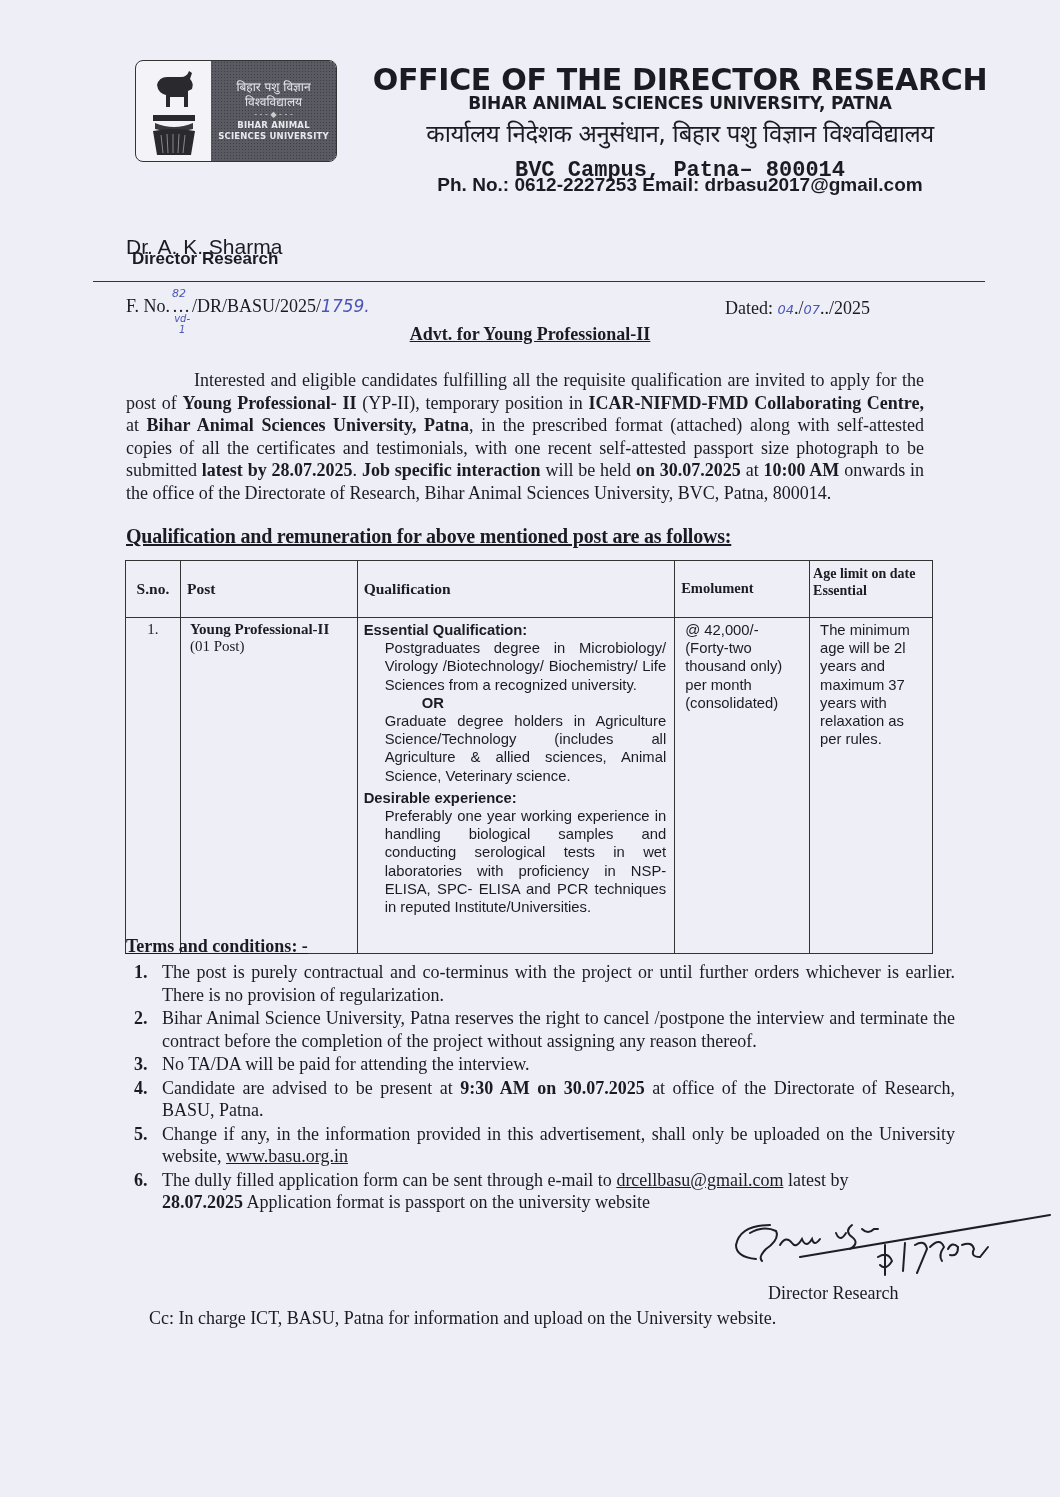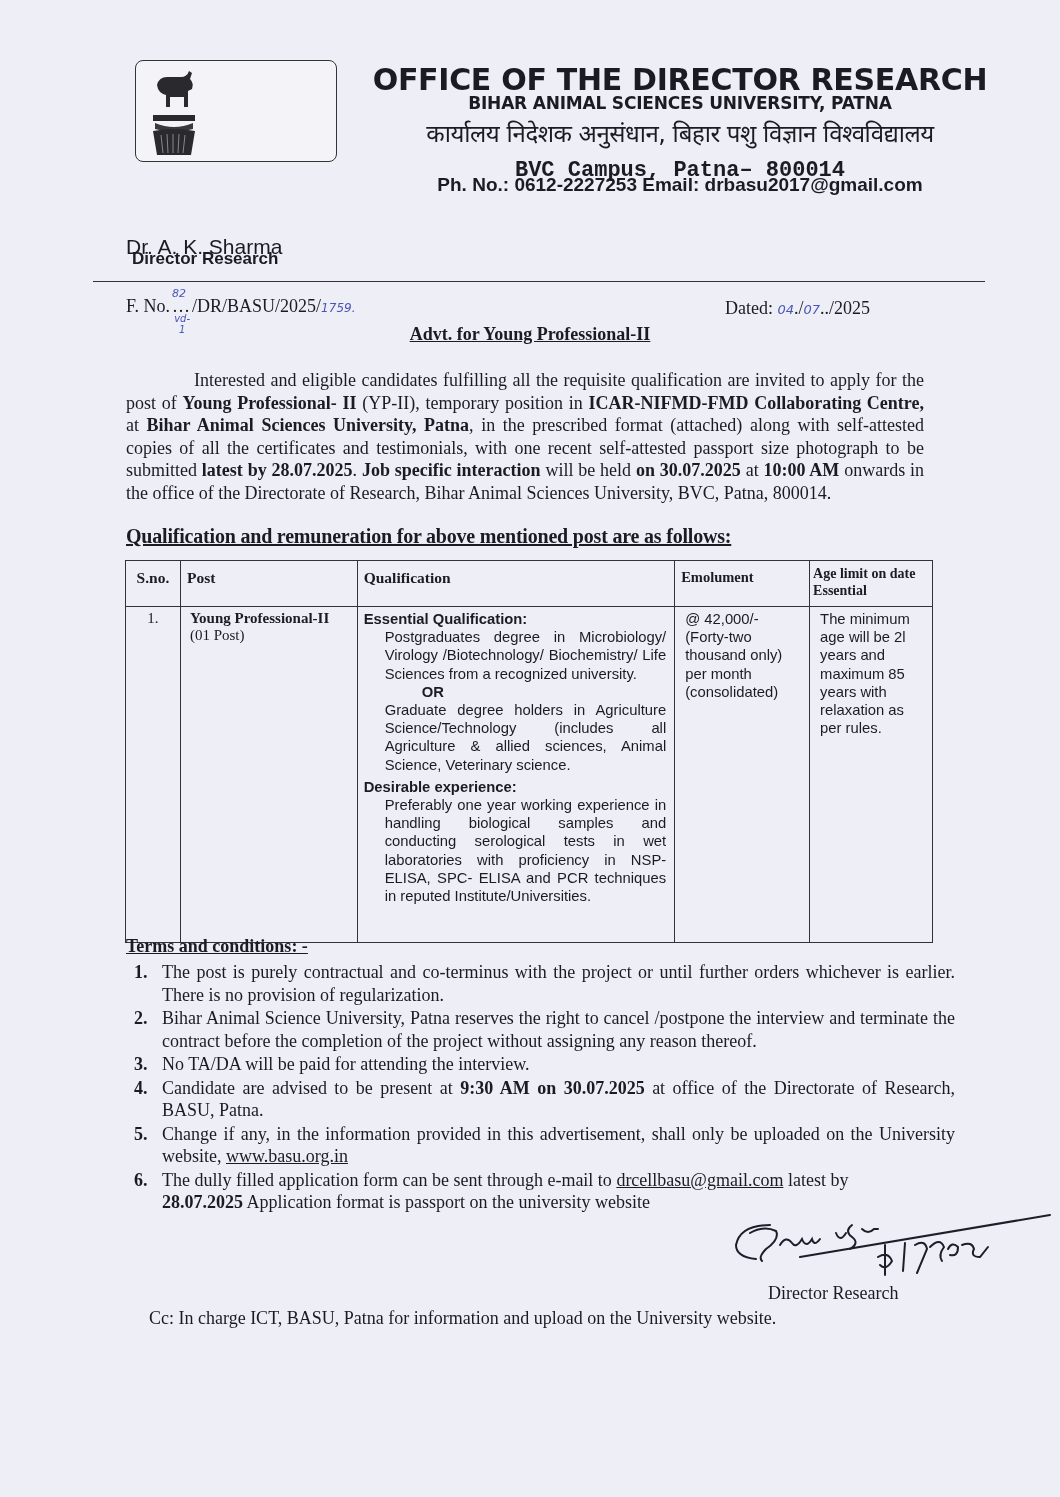--- a/index.html
+++ b/index.html
@@ -34,38 +34,38 @@
   .h3 { top: 116px; font-size: 24px; font-weight: normal; font-family: "DejaVu Sans", sans-serif; letter-spacing: -0.5px; }
   .h4 { top: 158px; font-size: 22px; font-family: Liberation Mono, monospace; }
   .h5 { top: 174px; font-size: 19px; }
   .h5 a { color: inherit; }
 
   .name { left: 126px; top: 235px; font-family: "Liberation Sans", sans-serif; font-weight: normal; font-size: 21px; }
   .desig { left: 132px; top: 249px; font-family: "Liberation Sans", sans-serif; font-weight: bold; font-size: 17px; }
   .rule { left: 93px; top: 281px; width: 892px; height: 0; border-top: 1.5px solid #333; }
 
   .fno { left: 126px; top: 296px; font-size: 18px; }
-  .hand { font-family: "DejaVu Sans", sans-serif; font-style: italic; color: #4a55b8; font-size: 12px; }
+  .hand { font-family: "DejaVu Sans", sans-serif; font-style: italic; color: #4a55b8; font-size: 17px; }
   .fno .small { font-size: 10px; color:#4a55b8; font-style: italic; font-family: "DejaVu Sans", sans-serif; }
   .dated { left: 725px; top: 298px; font-size: 18px; }
 
   .subject { left: 0; width: 1060px; top: 324px; text-align: center; font-weight: bold; font-size: 18px; }
   .subject span { text-decoration: underline; }
 
   .para { left: 126px; top: 369px; width: 798px; font-size: 18px; line-height: 22.5px; text-align: justify; }
   .para .indent { display: inline-block; width: 68px; }
 
   .qhead { left: 126px; top: 525px; font-weight: bold; font-size: 20px; text-decoration: underline; letter-spacing: -0.2px; }
 
   table.qt {
     position: absolute; left: 125px; top: 560px; width: 808px;
     border-collapse: collapse; font-size: 15px;
   }
   table.qt td, table.qt th { border: 1.3px solid #333; vertical-align: top; padding: 3px 6px; }
-  table.qt th { text-align: left; font-weight: bold; font-size: 15.5px; height: 34px; padding-top: 8px; }
+  table.qt th { text-align: left; font-weight: bold; font-size: 15.5px; height: 34px; padding-top: 19px; }
   .sans { font-family: Liberation Sans, sans-serif; font-size: 14.8px; line-height: 18.2px; }
   .qual .block { padding-left: 21px; text-align: justify; }
   .qual .lbl { font-weight: bold; }
   .qual .or { font-weight: bold; padding-left: 58px; }
   .bold { font-weight: bold; }
 
   .terms-h { left: 126px; top: 936px; font-weight: bold; font-size: 18px; text-decoration: underline; }
   ol.terms { position: absolute; left: 126px; top: 961px; width: 829px; margin: 0; padding: 0; list-style: none; font-size: 18px; line-height: 22.5px; }
   ol.terms li { display: flex; margin-bottom: 1px; }
   ol.terms .num { width: 36px; flex: none; font-weight: bold; text-align: left; padding-left: 8px; box-sizing: border-box; }
@@ -87,20 +87,26 @@
       <path d="M12 58 q19 8 38 0 v6 q-19 6 -38 0z" fill="#3a3a3e"></path>
       <path d="M10 66 q21 -4 42 0 l-4 24 h-34z" fill="#2a2a2e"></path>
       <g stroke="#888" stroke-width="1">
         <line x1="18" y1="70" x2="20" y2="88"></line>
           <line x1="24" y1="69" x2="25" y2="88"></line>
         <line x1="30" y1="69" x2="30" y2="88"></line>
           <line x1="36" y1="69" x2="35" y2="88"></line>
         <line x1="42" y1="70" x2="40" y2="88"></line>
       </g>
     </svg>
+  </div>
+  <div class="plate">
+    <div class="hi">बिहार पशु विज्ञान</div>
+    <div class="hi">विश्वविद्यालय</div>
+    <div class="sep">- - - ◆ - - -</div>
+    <div class="en">BIHAR ANIMAL SCIENCES UNIVERSITY</div>
   </div>
 </div>
 
 <div class="abs hdr h1">OFFICE OF THE DIRECTOR RESEARCH</div>
 <div class="abs hdr h2">BIHAR ANIMAL SCIENCES UNIVERSITY, PATNA</div>
 <div class="abs hdr h3">कार्यालय निदेशक अनुसंधान, बिहार पशु विज्ञान विश्वविद्यालय</div>
 <div class="abs hdr h4">BVC Campus, Patna– 800014</div>
 <div class="abs hdr h5">
   <span>Ph. No.: 0612-2227253 Email: </span><a>drbasu2017@gmail.com</a>
 </div>
@@ -151,21 +157,21 @@
       </td>
       <td class="sans qual" style="padding-right:8px;">
         <div class="lbl">Essential Qualification:</div>
         <div class="block">Postgraduates degree in Microbiology/ Virology /Biotechnology/ Biochemistry/ Life Sciences from a recognized university.</div>
         <div class="or">OR</div>
         <div class="block" style="margin-bottom:4px;">Graduate degree holders in Agriculture Science/Technology (includes all Agriculture &amp; allied sciences, Animal Science, Veterinary science.</div>
         <div class="lbl">Desirable experience:</div>
         <div class="block">Preferably one year working experience in handling biological samples and conducting serological tests in wet laboratories with proficiency in NSP-ELISA, SPC- ELISA and PCR techniques in reputed Institute/Universities.</div>
       </td>
       <td class="sans" style="padding-left:10px;">@ 42,000/- (Forty-two thousand only) per month (consolidated)</td>
-      <td class="sans" style="padding-left:10px;">The minimum age will be 2l years and maximum 85 years with relaxation as per rules.</td>
+      <td class="sans" style="padding-left:10px;">The minimum age will be 2l years and maximum 37 years with relaxation as per rules.</td>
     </tr>
   </tbody>
 </table>
 
 <div class="abs terms-h">Terms and conditions: -</div>
 <ol class="terms">
   <li>
       <span class="num">1.</span>
       <span class="txt">The post is purely contractual and co-terminus with the project or until further orders whichever is earlier. There is no provision of regularization.</span>
     </li>

